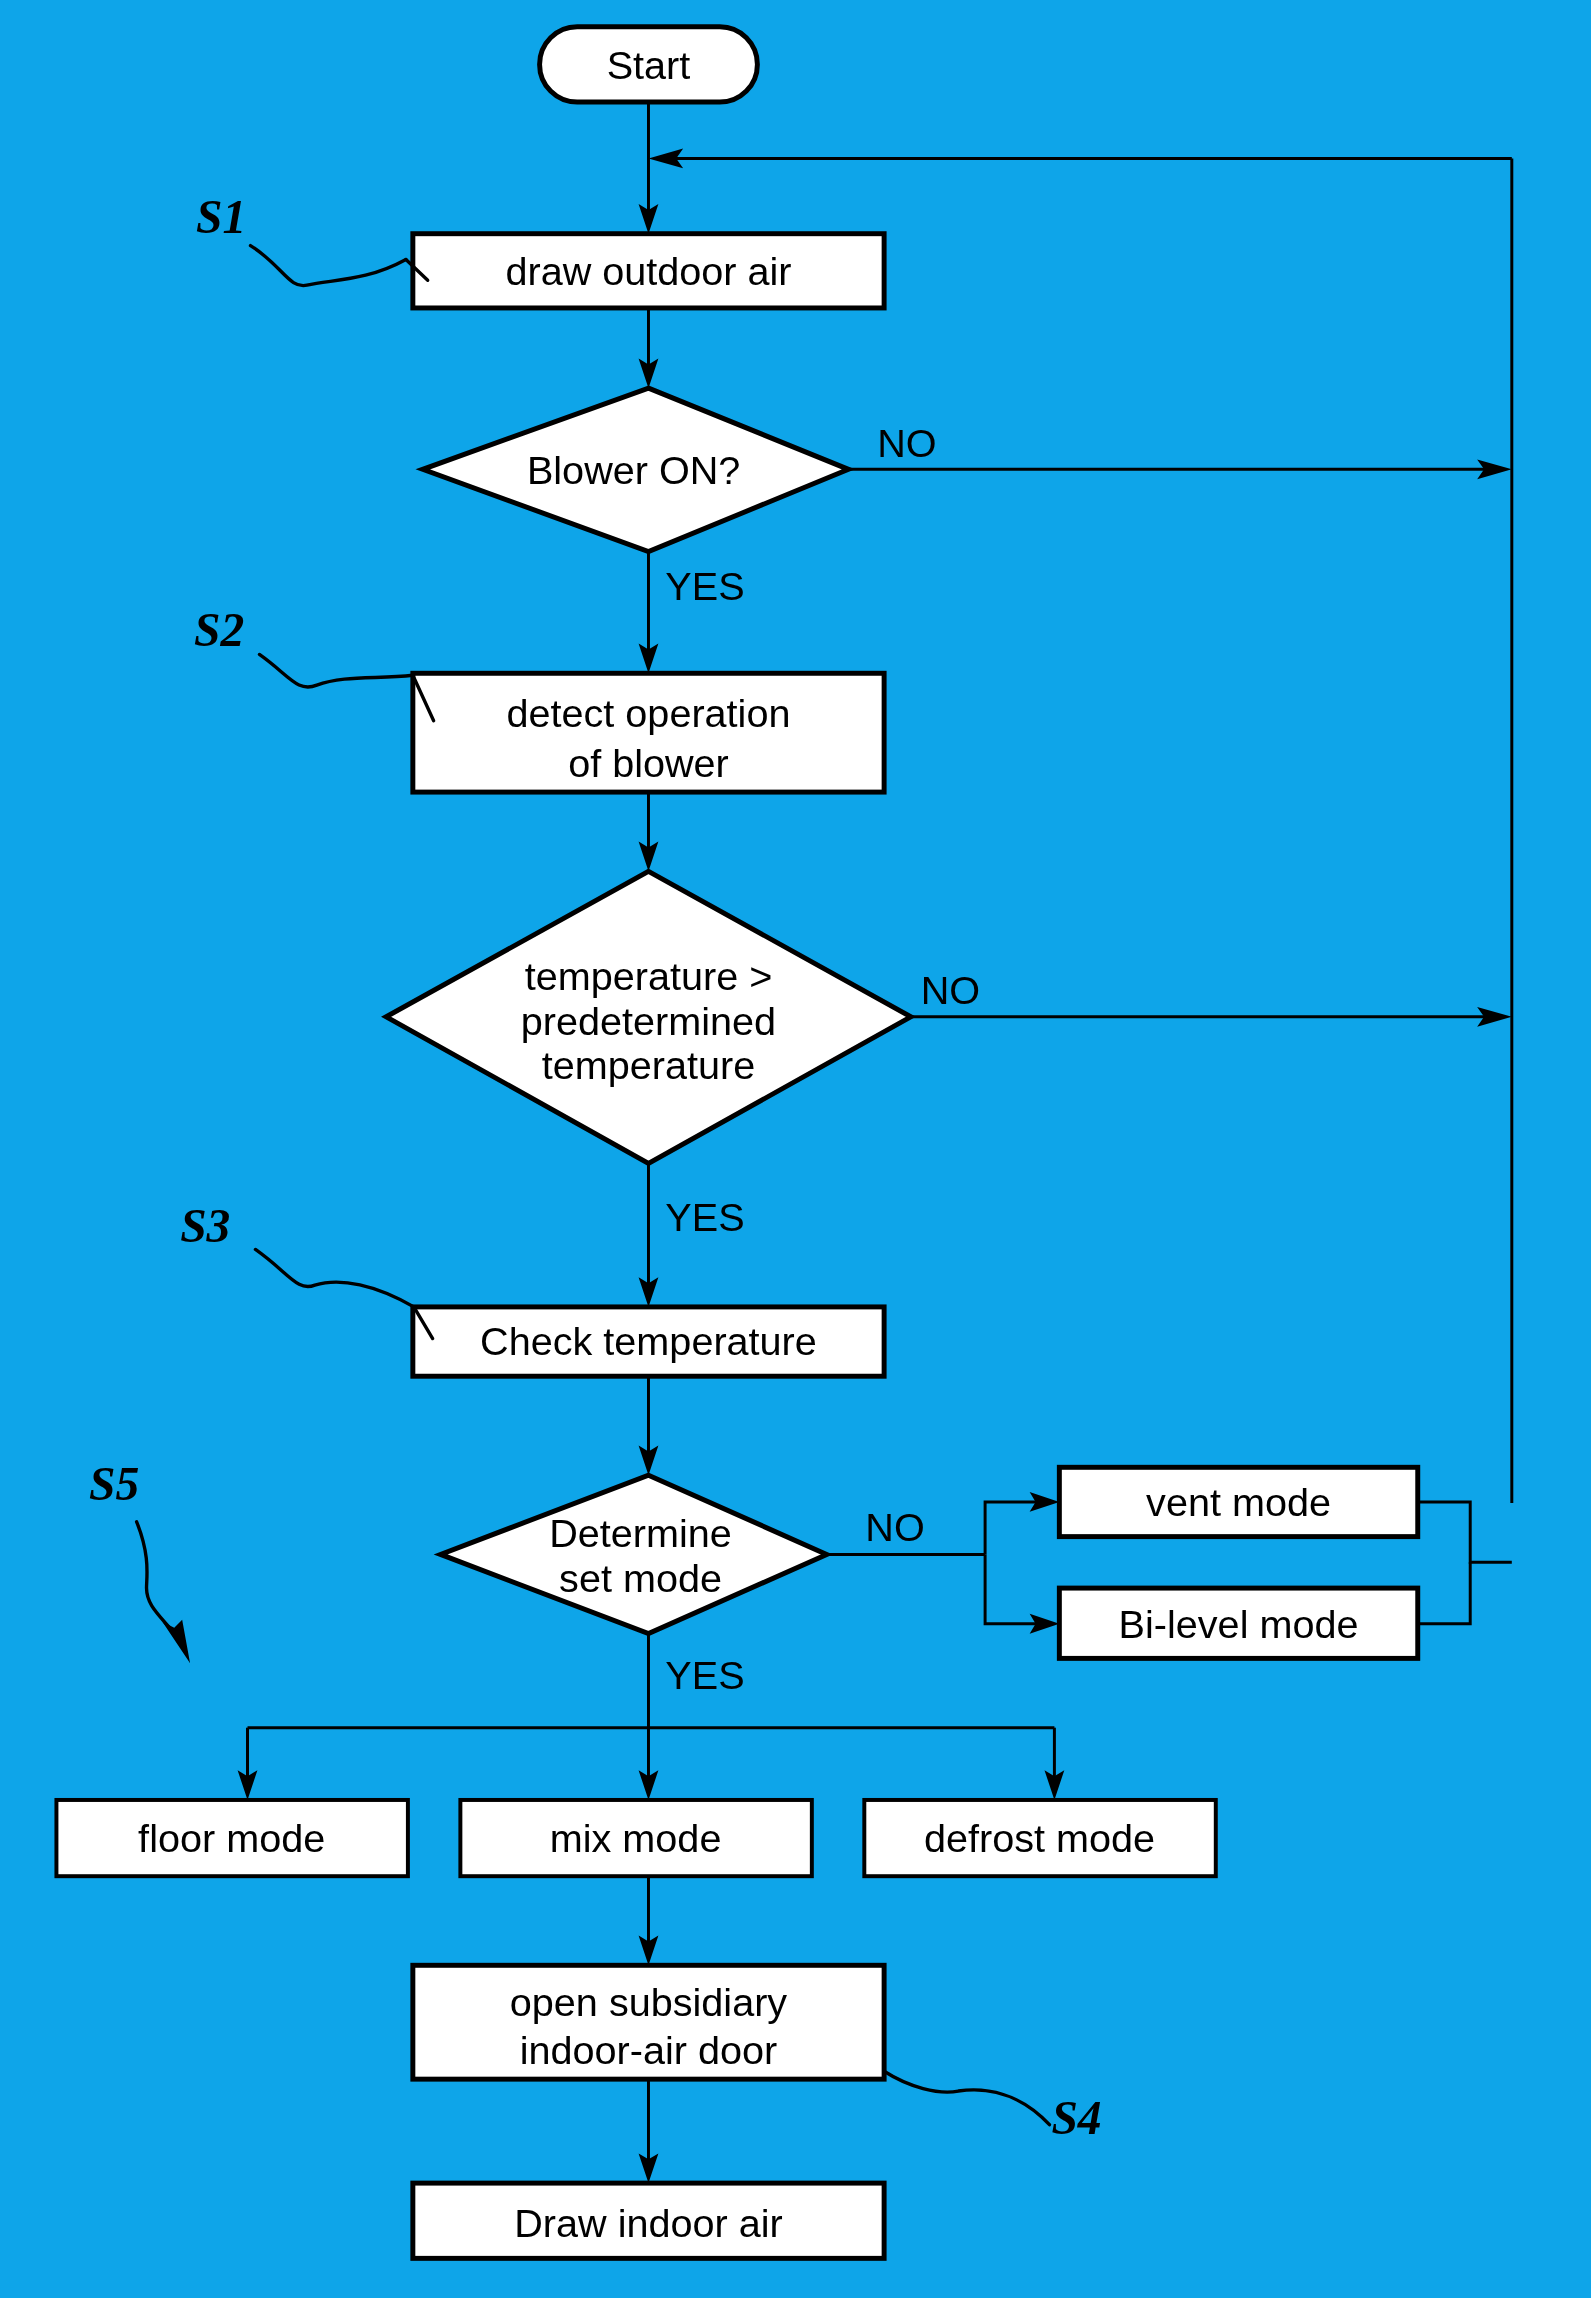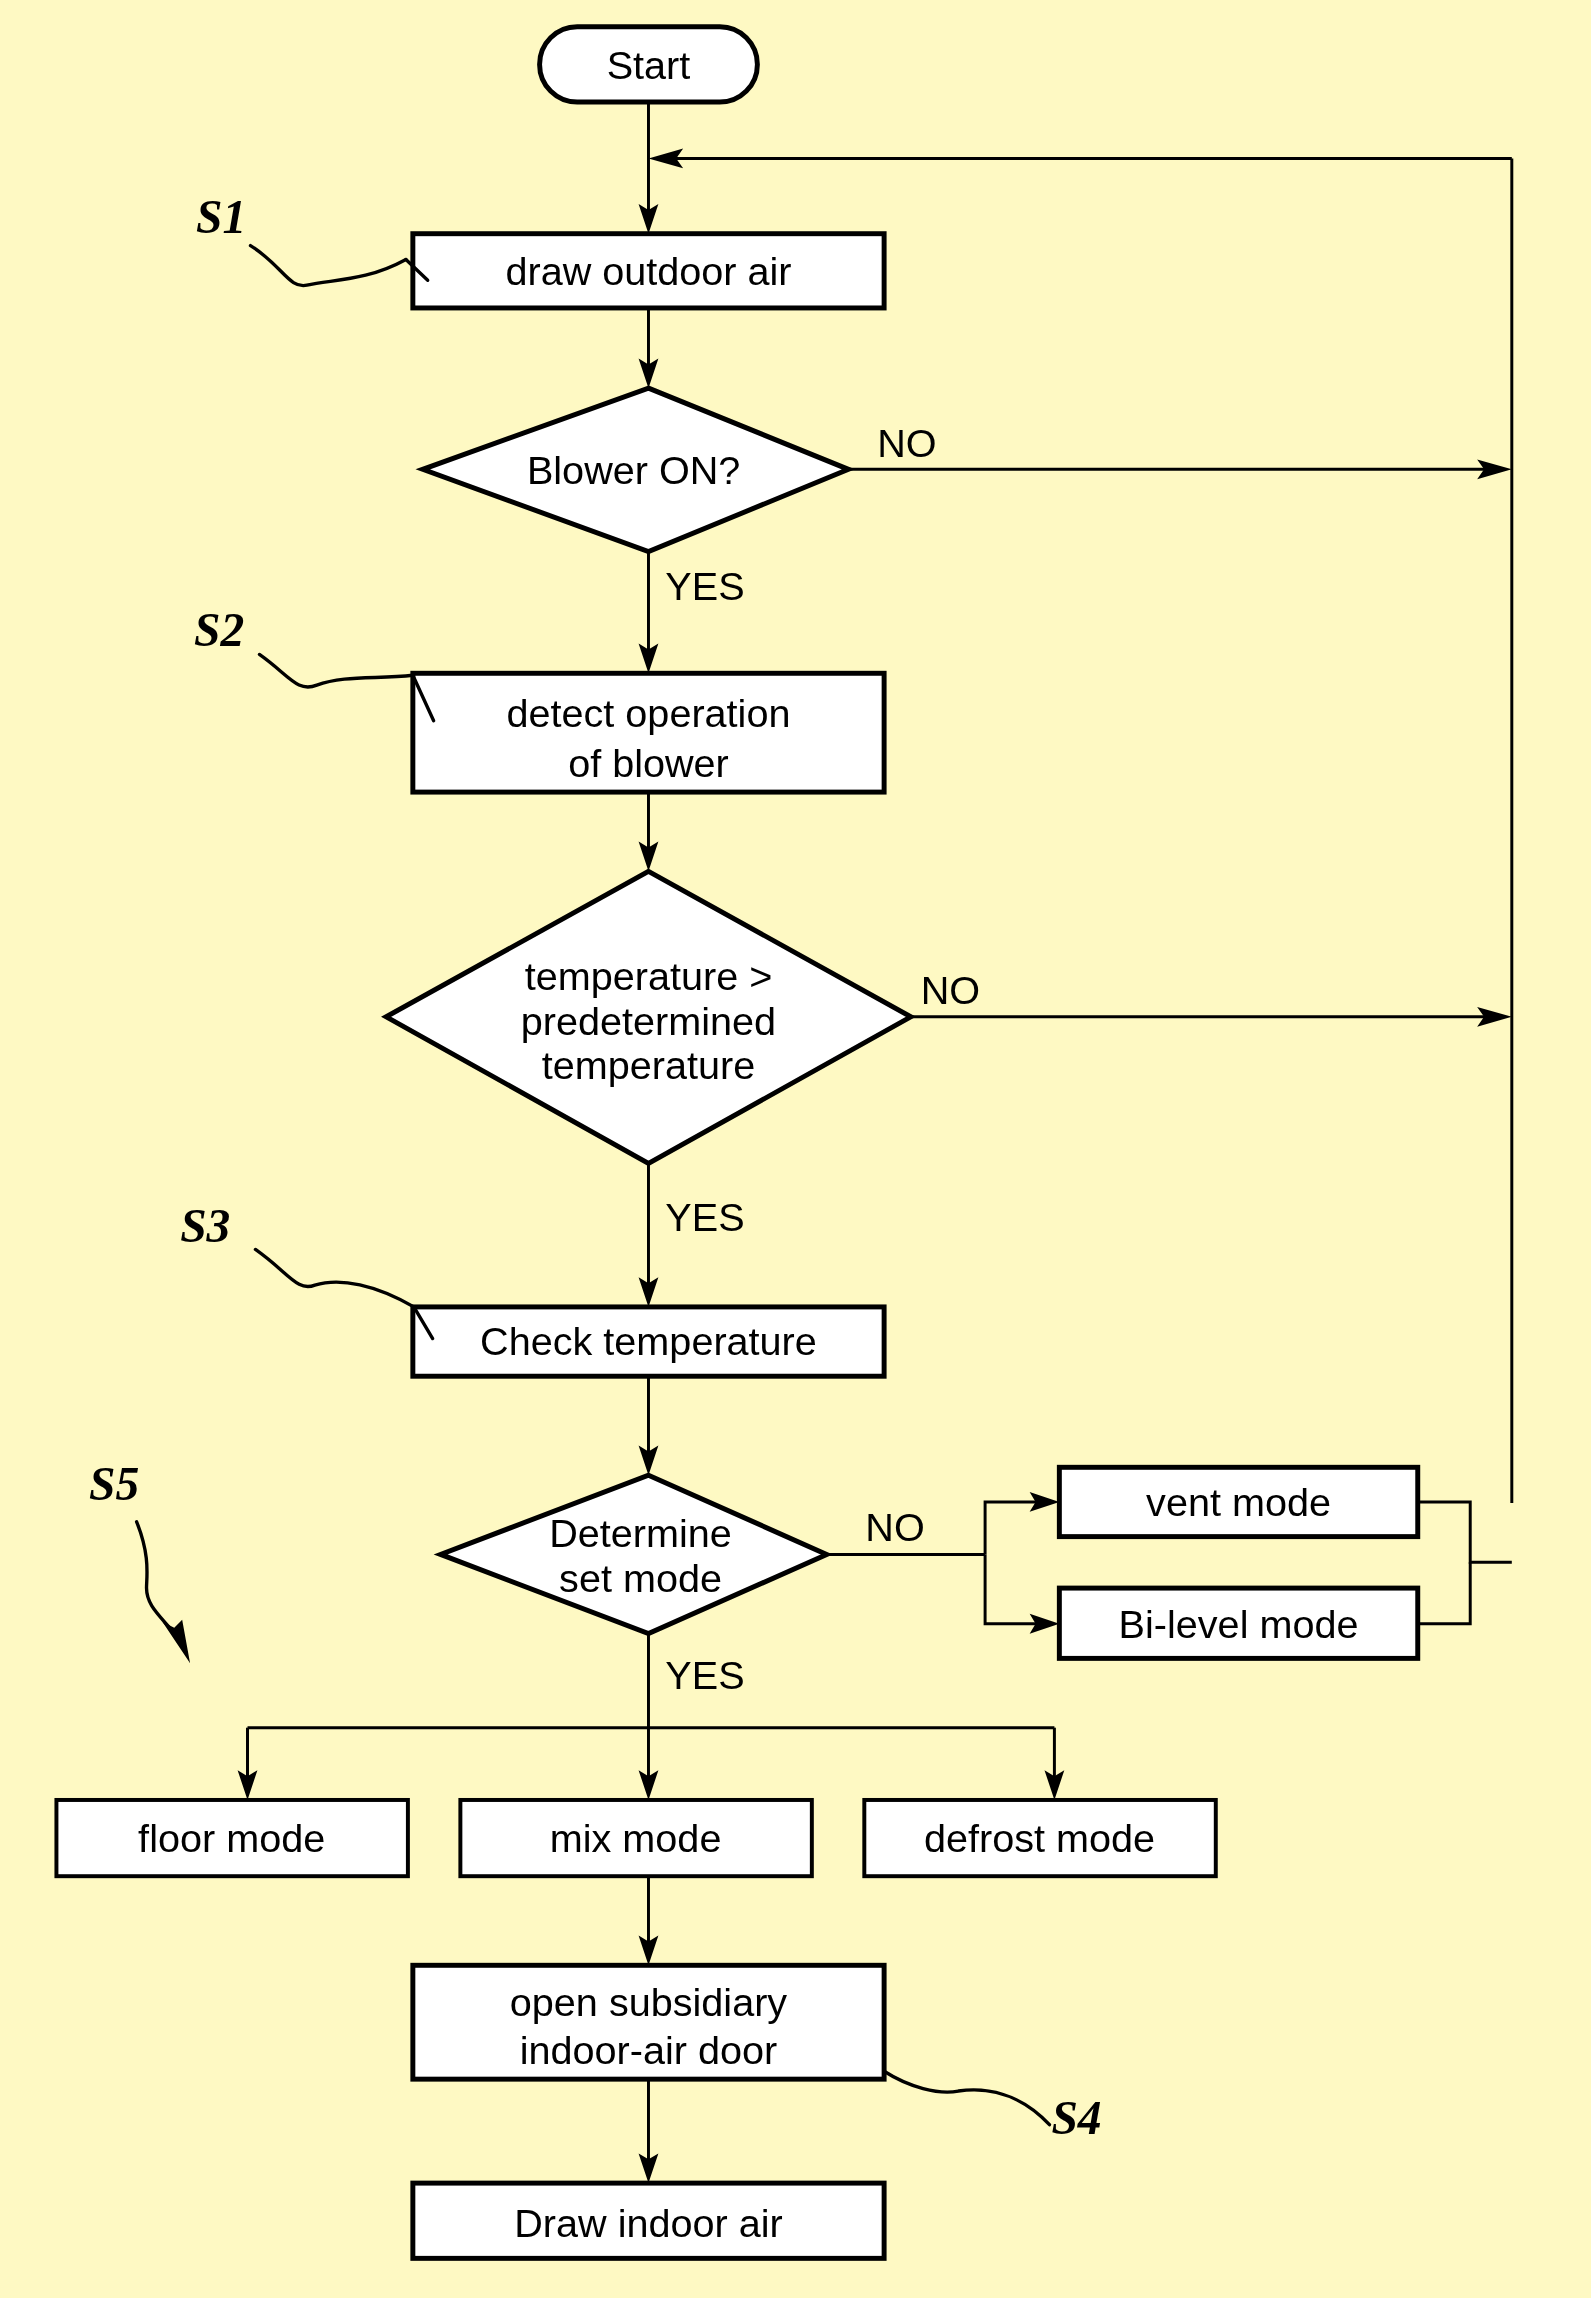--- a/index.html
+++ b/index.html
@@ -4,21 +4,21 @@
 <style>
   html, body {
     margin: 0;
     padding: 0;
     background: #ffffff;
   }
   #page {
     position: relative;
     width: 1592px;
     height: 2299px;
-    background: #fef9c3;
+    background: #0ea5e9;
     font-family: "Liberation Sans", sans-serif;
     overflow: hidden;
   }
   svg.flow {
     position: absolute;
     inset: 0;
     width: 1592px;
     height: 2299px;
   }
   

